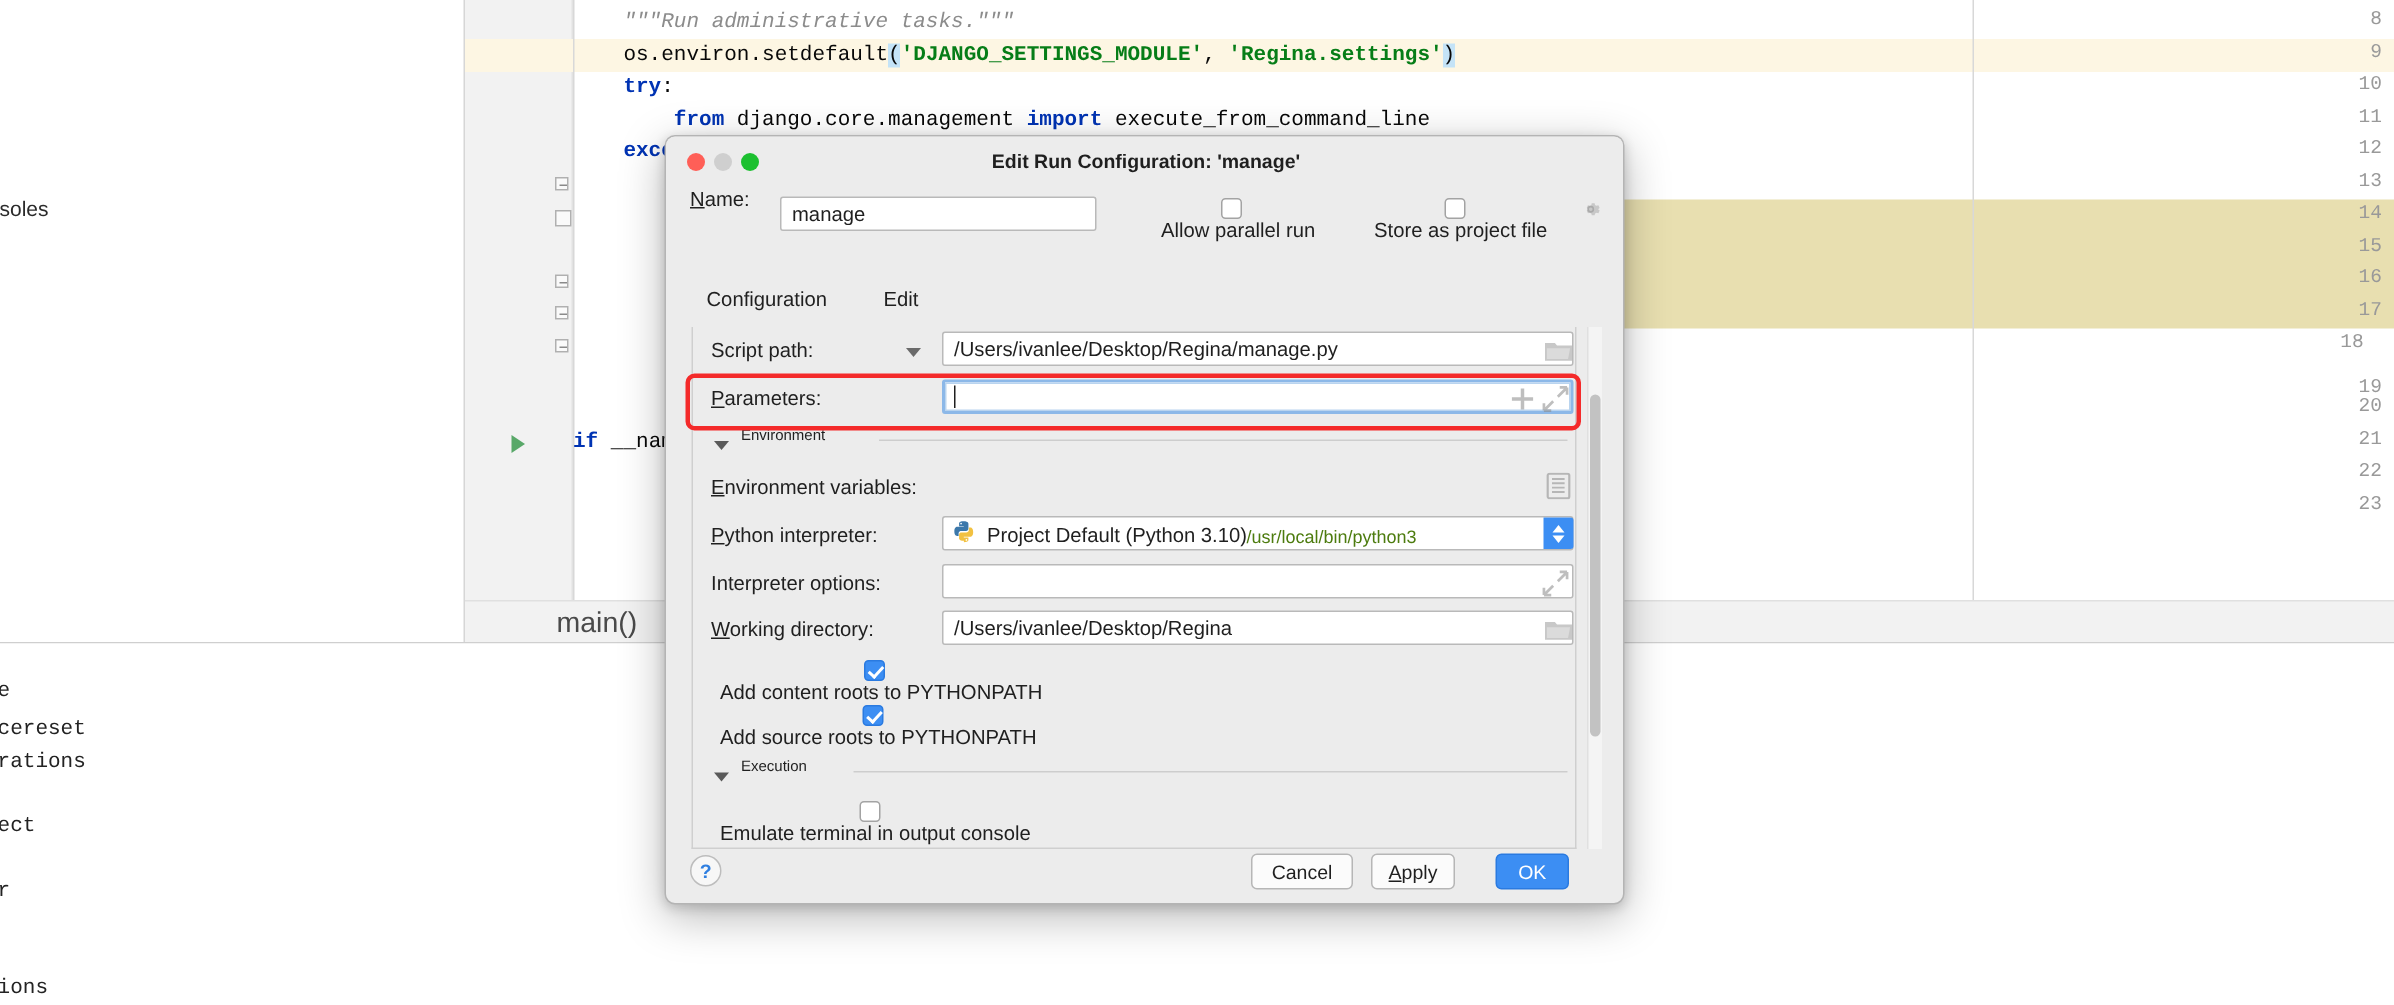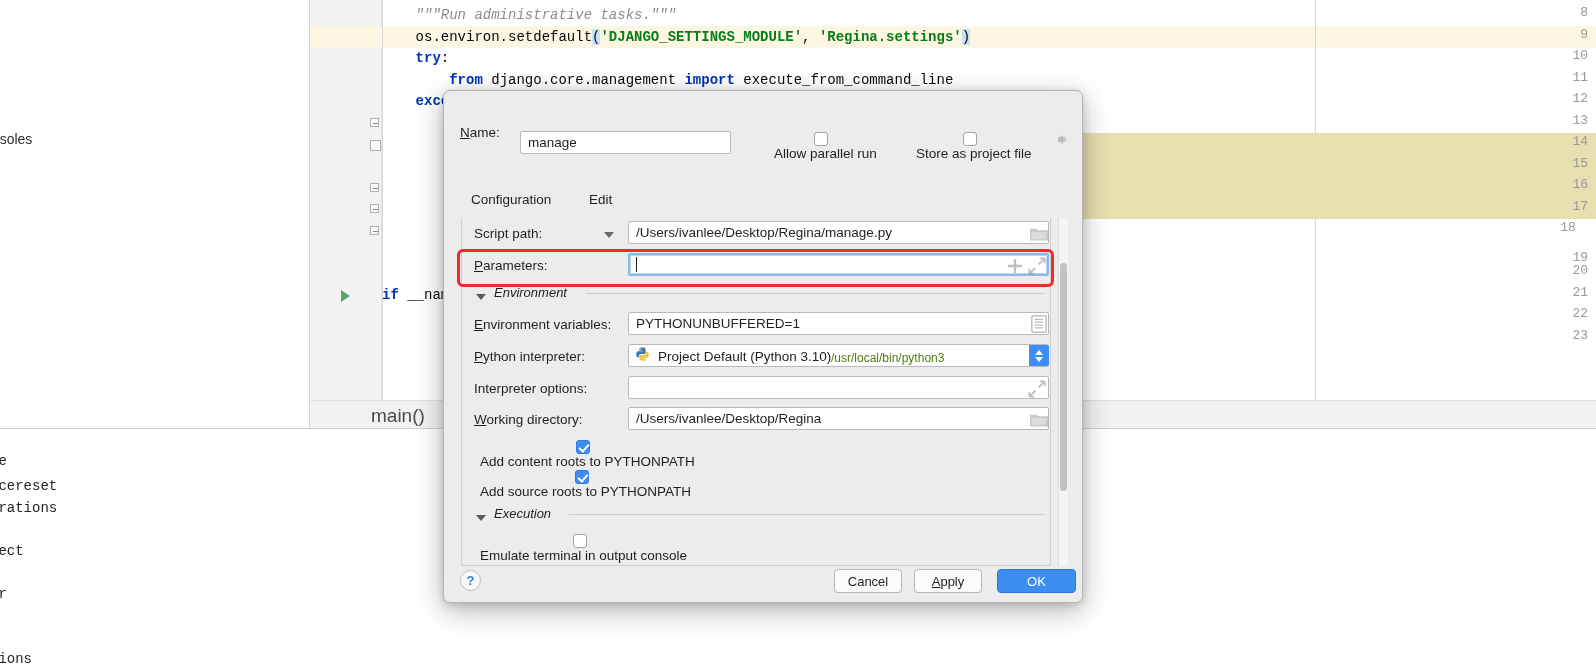--- a/index.html
+++ b/index.html
@@ -181,21 +181,21 @@
   .field-input {
     position:absolute; height:23px; background:#ffffff;
     border:1px solid #b9b9b9; border-radius:2px;
     font-family:"Liberation Sans", sans-serif; font-size:13.5px; color:#1f1f1f;
     padding:0 26px 0 7px; outline:none;
   }
   .field-input.focused {
     border:2px solid #8cb8e8; box-shadow:0 0 0 1px #b9d4ef inset;
   }
   .section-head {
-    position:absolute; font-size:13px; color:#1f1f1f;font-style:italic;
+    position:absolute; font-size:10px; color:#1f1f1f;
   }
   .tri {
     position:absolute; width:0; height:0;
     border-left:5px solid transparent; border-right:5px solid transparent;
     border-top:6px solid #5a5a5a;
   }
   .section-rule {
     position:absolute; height:1px; background:#cdcdcd;
   }
   .dropdown-arrow {
@@ -327,20 +327,26 @@
         <div class="console-line" style="top: 49px;">ncereset</div>
         <div class="console-line" style="top: 71px;">grations</div>
         <div class="console-line" style="top: 114px;">ject</div>
         <div class="console-line" style="top: 157px;">er</div>
         <div class="console-line" style="top: 222px;">sions</div>
       </div>
   </div>
 
   <div class="dialog">
 
+    <div class="titlebar">
+      <div class="tl tl-red"></div>
+      <div class="tl tl-yellow"></div>
+      <div class="tl tl-green"></div>
+      <div class="dialog-title">Edit Run Configuration: 'manage'</div>
+    </div>
 
     <div class="name-label"><u>N</u>ame:</div>
     <input class="name-input" value="manage" style="">
 
     <div class="cb-row" style="left:330px; top:41px;">
       <span class="cb"></span>
       <span class="cb-label">Allow parallel run</span>
     </div>
 
     <div class="cb-row" style="left:472px; top:41px;">
@@ -377,21 +383,20 @@
       <svg class="icon-btn" width="14" height="14" viewBox="0 0 14 14" style="left:566px; top:39px;">
         <path stroke="#8a8a8a" stroke-width="1.4" fill="none" d="M13 1 L8.2 5.8 M13 1 L13 4.8 M13 1 L9.2 1"></path>
         <path stroke="#8a8a8a" stroke-width="1.4" fill="none" d="M1 13 L5.8 8.2 M1 13 L1 9.2 M1 13 L4.8 13"></path>
       </svg>
 
       <div class="tri" style="left:14px; top:76px;"></div>
       <div class="section-head" style="left:32px; top:67px;">Environment</div>
       <div class="section-rule" style="left:124px; top:75px; width:459px;"></div>
 
       <div class="field-label" style="left:12px; top:99px;"><u>E</u>nvironment variables:</div>
-      <input class="field-input" style="left: 166px; top: 94px; width: 421px;" value="PYTHONUNBUFFERED=1">
       <svg class="icon-btn" width="14" height="15" viewBox="0 0 14 15" style="left:568px; top:97px;">
         <rect x="1" y="0.7" width="12" height="13.6" rx="1" fill="none" stroke="#8a8a8a" stroke-width="1.2"></rect>
         <path stroke="#8a8a8a" stroke-width="1.1" d="M3.4 3.6h7M3.4 6h7M3.4 8.4h7M3.4 10.8h7"></path>
       </svg>
 
       <div class="field-label" style="left:12px; top:131px;"><u>P</u>ython interpreter:</div>
       <input class="field-input" style="left: 166px; top: 126px; width: 421px; padding-left: 30px;">
       <svg class="py-icon" width="15" height="15" viewBox="0 0 16 16" style="left:173px; top:129px;">
         <path fill="#3c78aa" d="M7.9 0.6c-3.4 0-3.2 1.5-3.2 1.5V4h3.3v.5H3.5s-2.2-.25-2.2 3.2 1.9 3.35 1.9 3.35h1.15V9.4s-.06-1.9 1.87-1.9h3.3s1.8.03 1.8-1.74V2.4s.27-1.8-3.4-1.8zM6.1 1.6a.6.6 0 110 1.2.6.6 0 010-1.2z"></path>
         <path fill="#f2c141" d="M8.1 15.4c3.4 0 3.2-1.5 3.2-1.5V12H8v-.5h4.5s2.2.25 2.2-3.2-1.9-3.35-1.9-3.35h-1.15v1.65s.06 1.9-1.87 1.9h-3.3s-1.8-.03-1.8 1.74v2.36s-.27 1.8 3.4 1.8zm1.8-1a.6.6 0 110-1.2.6.6 0 010 1.2z"></path>
@@ -434,21 +439,21 @@
         <span class="cb"></span>
         <span class="cb-label">Emulate terminal in output console</span>
       </div>
     </div>
 
     <div class="panel-scroll-track"></div>
     <div class="panel-scroll-thumb"></div>
 
     <div class="help-btn">?</div>
     <div class="btn" style="left:390px; width:68px;">Cancel</div>
-    <div class="btn" style="left:470px; width:68px;">
+    <div class="btn" style="left:470px; width:56px;">
         <span><u>A</u>pply</span>
       </div>
-    <div class="btn primary" style="left:553px; width:79px;">OK</div>
+    <div class="btn primary" style="left:553px; width:49px;">OK</div>
   </div>
 
   <div class="red-box"></div>
 
 </div>
 
 </body></html>

